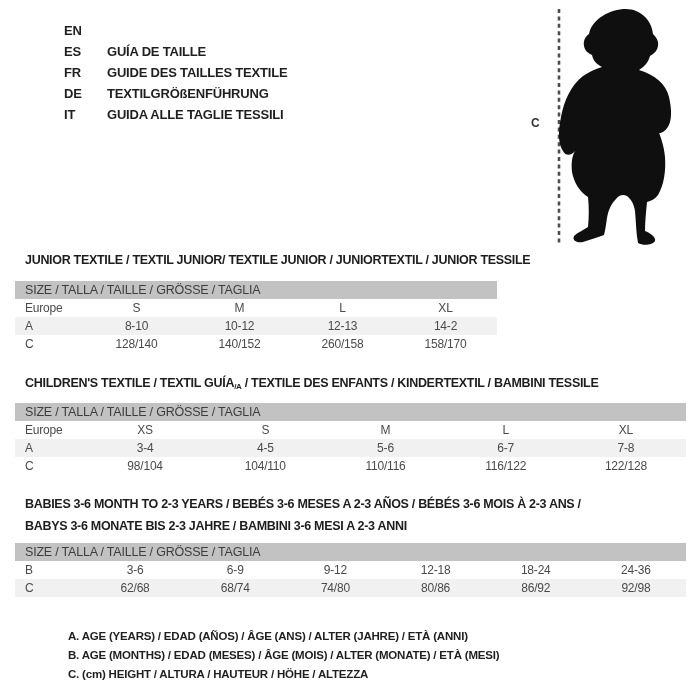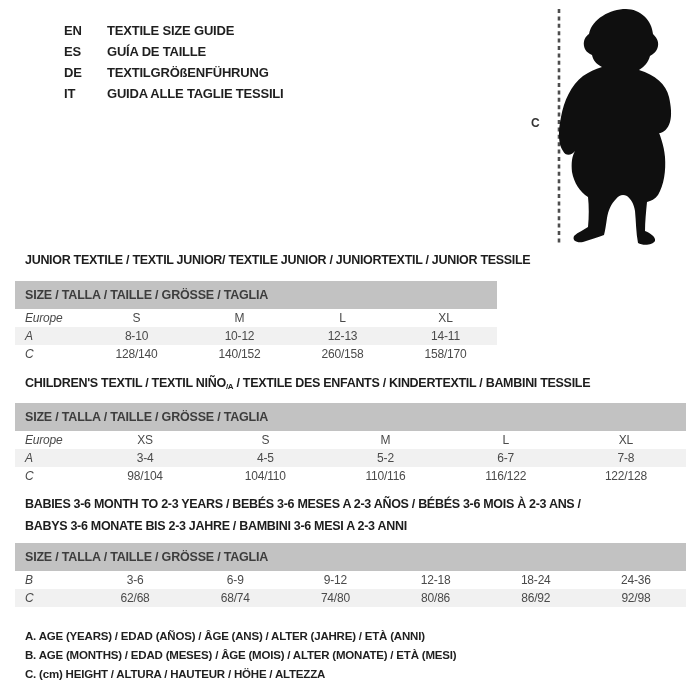--- a/index.html
+++ b/index.html
@@ -16,45 +16,48 @@
   .figure{position:absolute;left:528px;top:0;width:172px;height:250px;}
   .measure-label{position:absolute;left:3px;top:116px;font-size:12px;font-weight:700;color:#333;}
   .figure svg{position:absolute;left:22px;top:5px;}
   
   .sec-title{position:absolute;left:25px;font-size:12.5px;font-weight:700;letter-spacing:-0.3px;color:#1d1d1d;line-height:18px;white-space:nowrap;}
   .sub{font-size:8px;vertical-align:-2px;font-weight:700;}
   
   .size-table{position:absolute;left:15px;}
   .t-narrow{width:482px;}
   .t-wide{width:671px;}
-  .tband{height:28px;background:var(--band,#c2c2c2);display:flex;align-items:center;
-         padding-left:10px;box-sizing:border-box;font-size:12.5px;font-weight:700;
+  .tband{height:18px;background:var(--band,#c2c2c2);display:flex;align-items:center;
+         padding-left:10px;box-sizing:border-box;font-size:12.5px;font-weight:400;
          letter-spacing:-0.2px;color:#3d3d3d;}
   .trow{display:grid;height:18px;align-items:center;font-size:12px;letter-spacing:-0.2px;color:var(--table-text,#4a4a4a);}
   .t4 .trow{grid-template-columns:70px repeat(4,1fr);}
   .t5 .trow{grid-template-columns:70px repeat(5,1fr);}
   .t6 .trow{grid-template-columns:70px repeat(6,1fr);}
   .trow.shaded{background:var(--row-alt,#f1f1f1);}
   .tcell{text-align:center;}
-  .tcell.label{text-align:left;padding-left:10px;font-style:italic;}
+  .tcell.label{text-align:left;padding-left:10px;}
   
   .footnotes{position:absolute;left:25px;top:627px;}
-  .footnote{height:19px;line-height:19px;font-size:11.5px;font-weight:700;letter-spacing:-0.2px;color:#1f1f1f;white-space:nowrap;}
+  .footnote{height:19px;line-height:19px;font-size:11.5px;font-weight:700;letter-spacing:-0.2px;color:#1f1f1f;white-space:nowrap;margin-left:43px;}
 </style>
 </head>
 <body>
 
 <div class="lang-block">
   <div class="lang-row">
     <span class="lang-code">EN</span>
-    <span class="lang-label">TEXTILE SIZE GUIDE</span>
   </div>
   <div class="lang-row">
     <span class="lang-code">ES</span>
     <span class="lang-label">GUÍA DE TAILLE</span>
+  </div>
+  <div class="lang-row">
+    <span class="lang-code">FR</span>
+    <span class="lang-label">GUIDE DES TAILLES TEXTILE</span>
   </div>
   <div class="lang-row">
     <span class="lang-code">DE</span>
     <span class="lang-label">TEXTILGRÖßENFÜHRUNG</span>
   </div>
   <div class="lang-row">
     <span class="lang-code">IT</span>
     <span class="lang-label">GUIDA ALLE TAGLIE TESSILI</span>
   </div>
 </div>
@@ -115,51 +118,51 @@
       <div class="tcell">S</div>
       <div class="tcell">M</div>
       <div class="tcell">L</div>
       <div class="tcell">XL</div>
     </div>
     <div class="trow shaded">
       <div class="tcell label">A</div>
       <div class="tcell">8-10</div>
       <div class="tcell">10-12</div>
       <div class="tcell">12-13</div>
-      <div class="tcell">14-11</div>
+      <div class="tcell">14-2</div>
     </div>
     <div class="trow">
       <div class="tcell label">C</div>
       <div class="tcell">128/140</div>
       <div class="tcell">140/152</div>
       <div class="tcell">260/158</div>
       <div class="tcell">158/170</div>
     </div>
   </div>
 
 <div class="sec-title" style="top:374px;">
-  <span>CHILDREN'S TEXTIL / TEXTIL NIÑO</span><span class="sub">/A</span><span> / TEXTILE DES ENFANTS / KINDERTEXTIL / BAMBINI TESSILE</span>
+  <span>CHILDREN'S TEXTILE / TEXTIL GUÍA</span><span class="sub">/A</span><span> / TEXTILE DES ENFANTS / KINDERTEXTIL / BAMBINI TESSILE</span>
 </div>
 <div class="size-table t-wide t5" style="top:403px;">
   <div class="tband">
     <span>SIZE / TALLA / TAILLE / GRÖSSE / TAGLIA</span>
   </div>
 <div class="trow">
       <div class="tcell label">Europe</div>
       <div class="tcell">XS</div>
       <div class="tcell">S</div>
       <div class="tcell">M</div>
       <div class="tcell">L</div>
       <div class="tcell">XL</div>
     </div>
     <div class="trow shaded">
       <div class="tcell label">A</div>
       <div class="tcell">3-4</div>
       <div class="tcell">4-5</div>
-      <div class="tcell">5-2</div>
+      <div class="tcell">5-6</div>
       <div class="tcell">6-7</div>
       <div class="tcell">7-8</div>
     </div>
     <div class="trow">
       <div class="tcell label">C</div>
       <div class="tcell">98/104</div>
       <div class="tcell">104/110</div>
       <div class="tcell">110/116</div>
       <div class="tcell">116/122</div>
       <div class="tcell">122/128</div>

